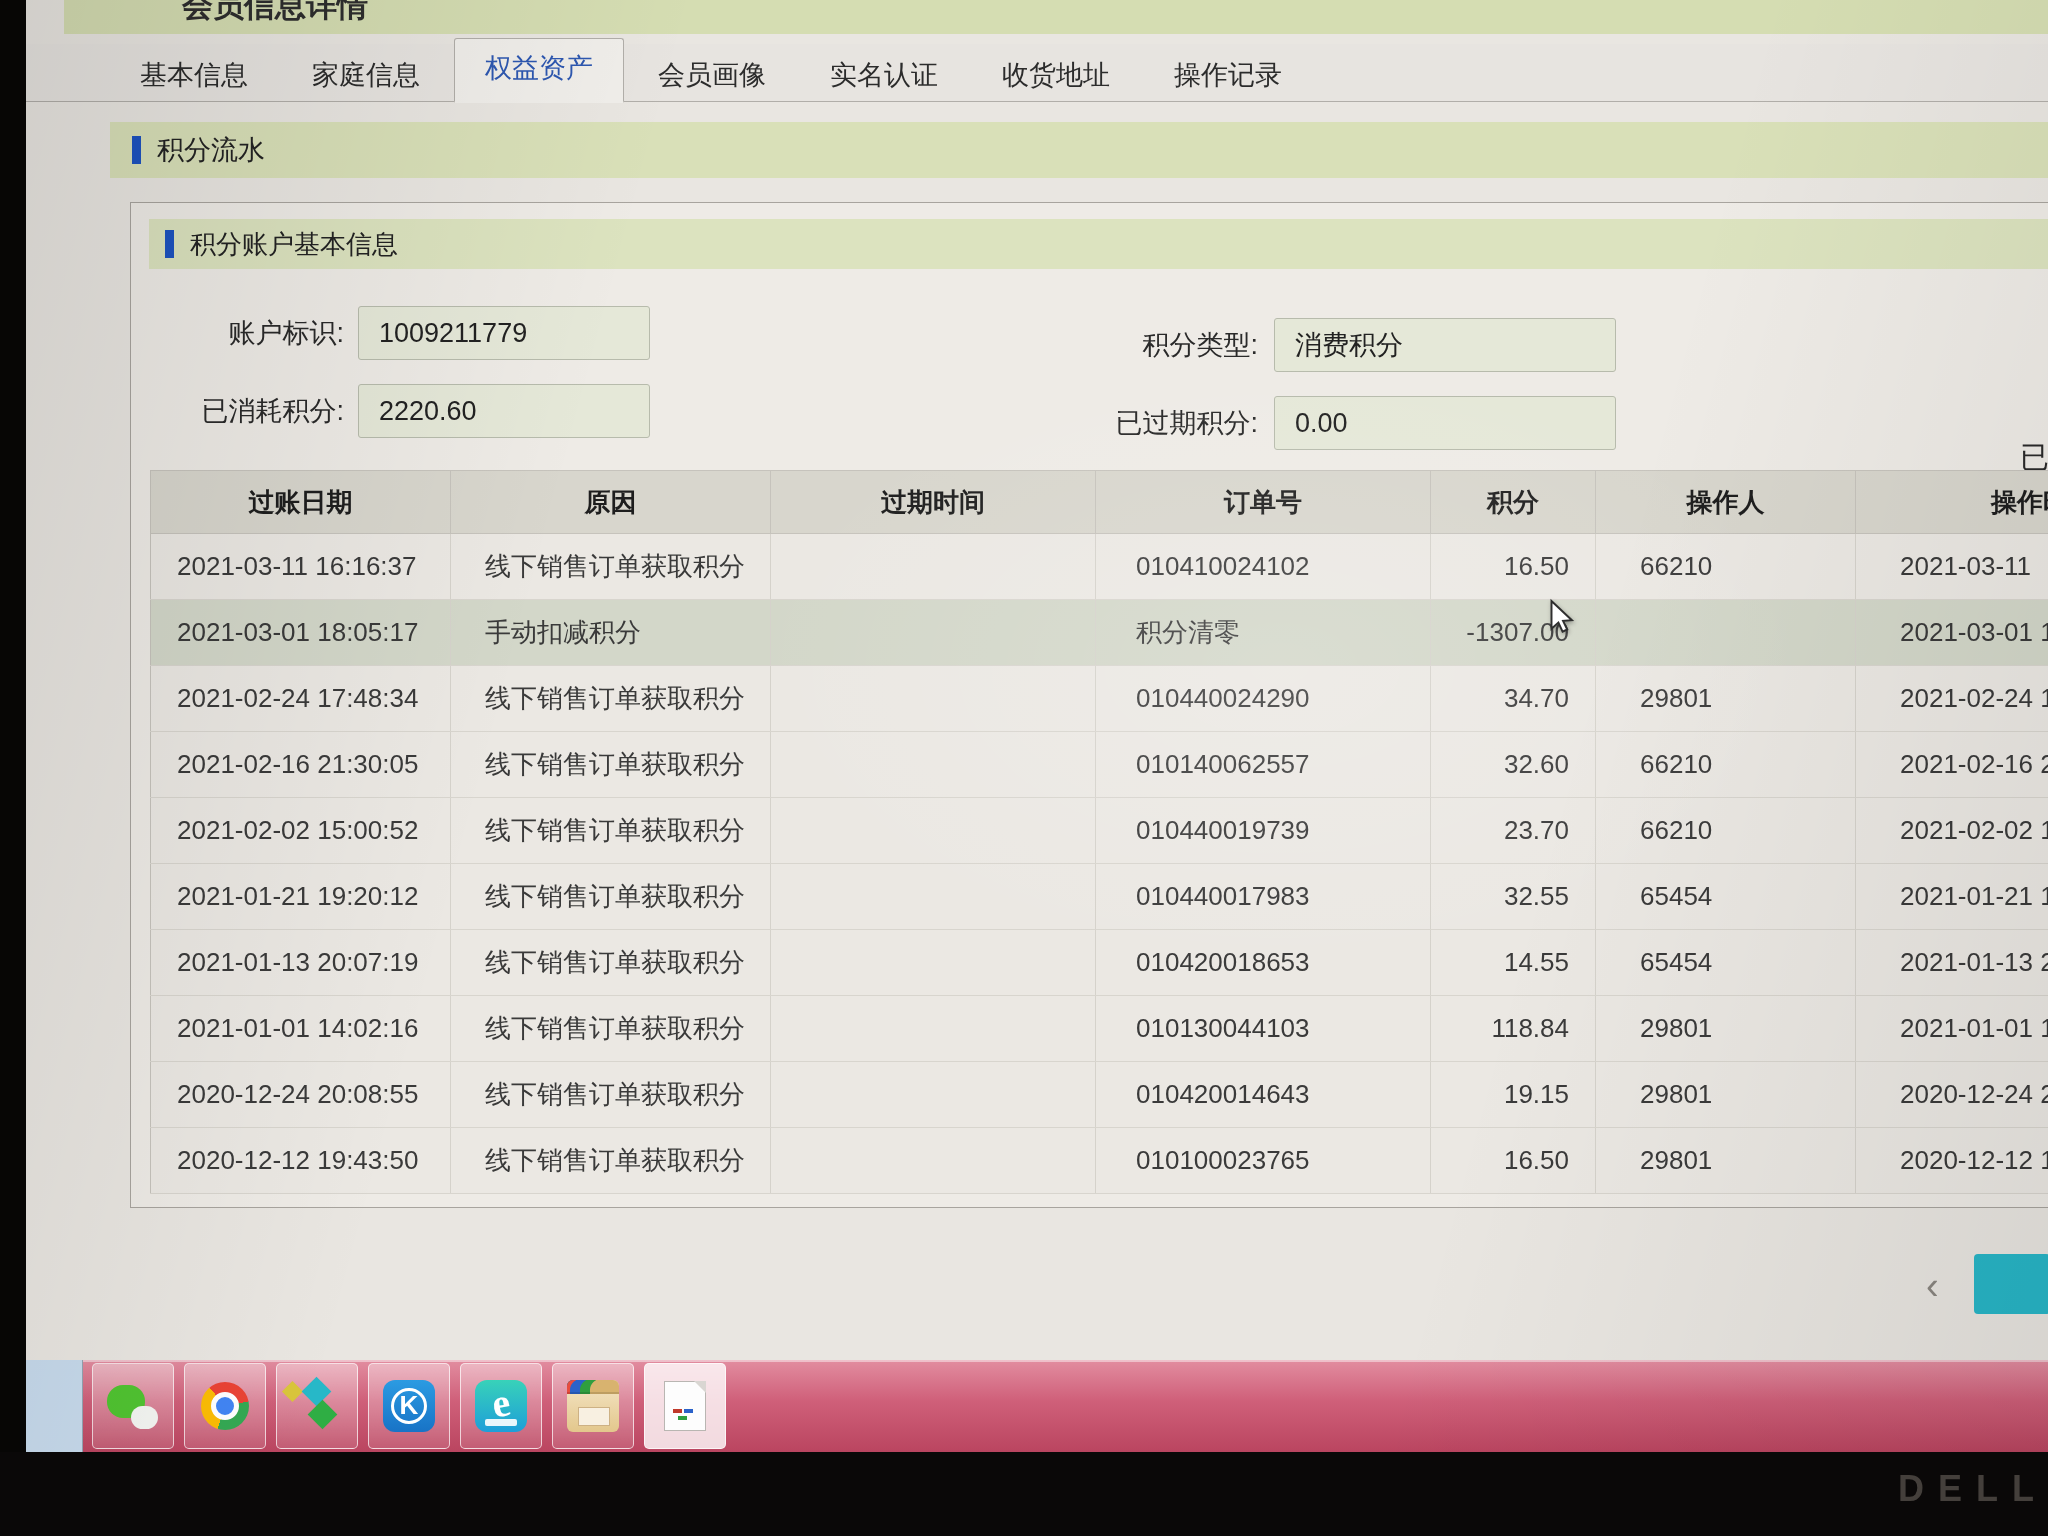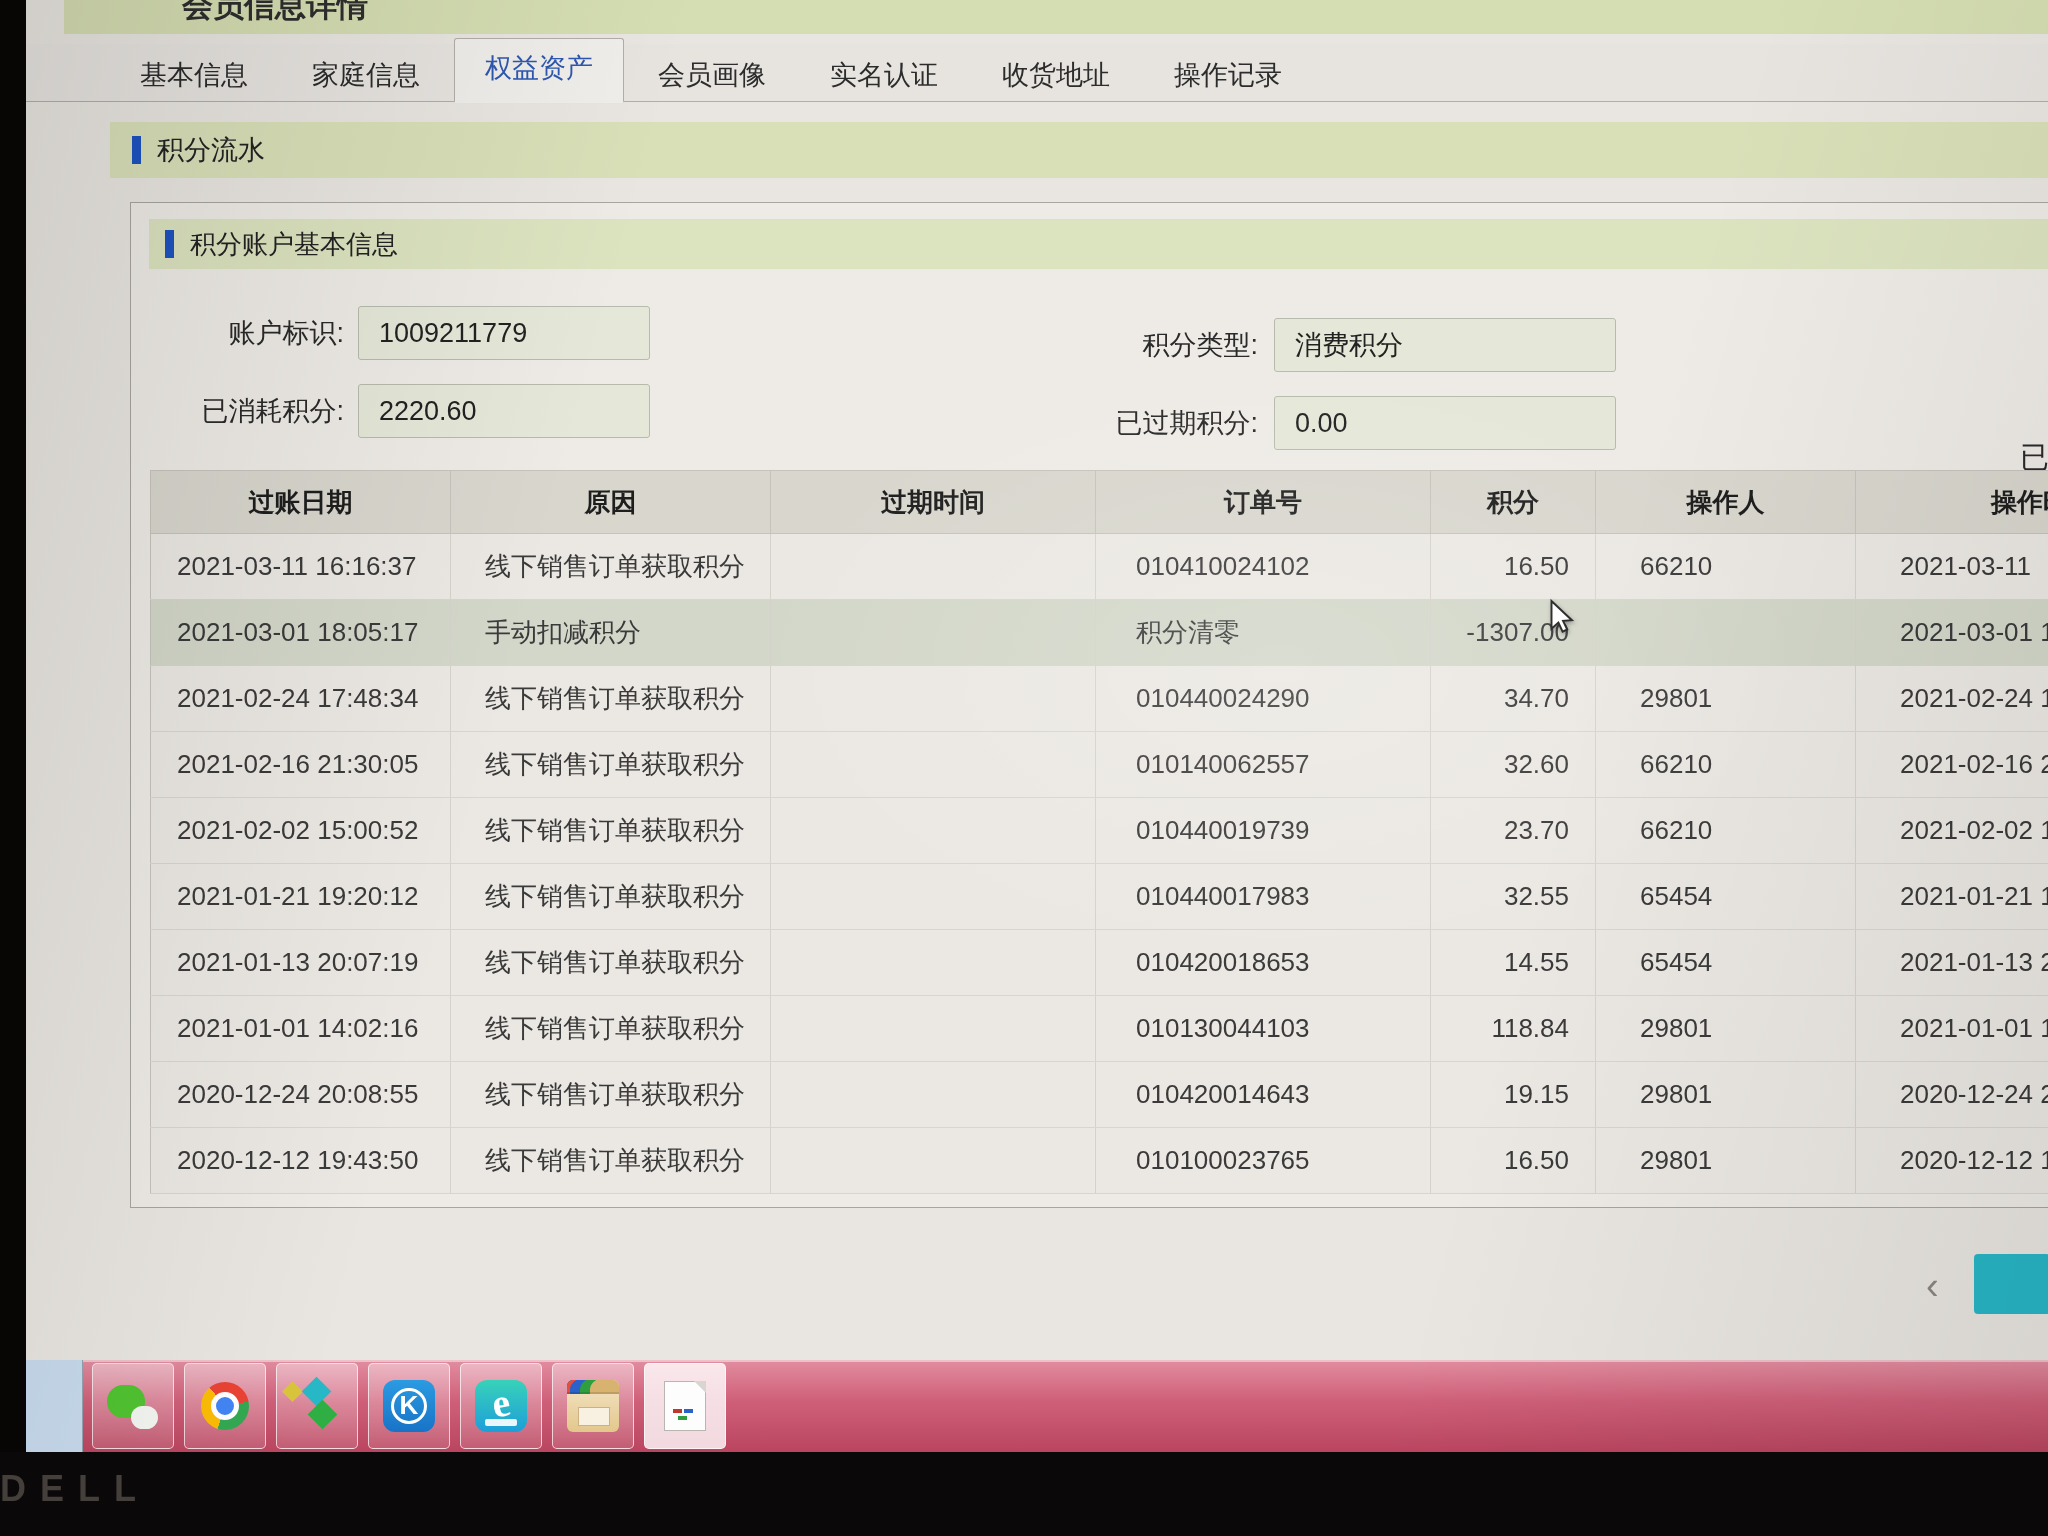--- a/index.html
+++ b/index.html
@@ -5,21 +5,21 @@
   html,body{margin:0;padding:0;}
   body{
     width:2048px;height:1536px;position:relative;overflow:hidden;
     background:#0c0a09;
     font-family:"Liberation Sans",sans-serif;
     -webkit-font-smoothing:antialiased;
   }
   
   .bezel-left{position:absolute;left:0;top:0;width:26px;height:1536px;background:#070605;}
   .bezel-bottom{position:absolute;left:0;bottom:0;width:2048px;height:84px;background:#0a0808;}
-  .brand{position:absolute;left:0;right:0;top:16px;text-align:left;
+  .brand{position:absolute;left:0;right:0;top:16px;text-align:right;
     font-size:36px;font-weight:bold;letter-spacing:14px;color:#443f3b;}
   
   .screen{position:absolute;left:26px;top:0;width:2022px;height:1452px;background:#e9e6e1;overflow:hidden;}
   .page{position:absolute;left:0;top:0;right:0;bottom:92px;background:#e9e6e1;overflow:hidden;}
 
   
   .top-banner{position:absolute;left:38px;right:0;top:0;height:34px;background:#d5ddb2;overflow:hidden;}
   .top-banner span{display:block;margin:-15px 0 0 118px;font-size:31px;font-weight:600;color:#2e2e2e;}
 
   

